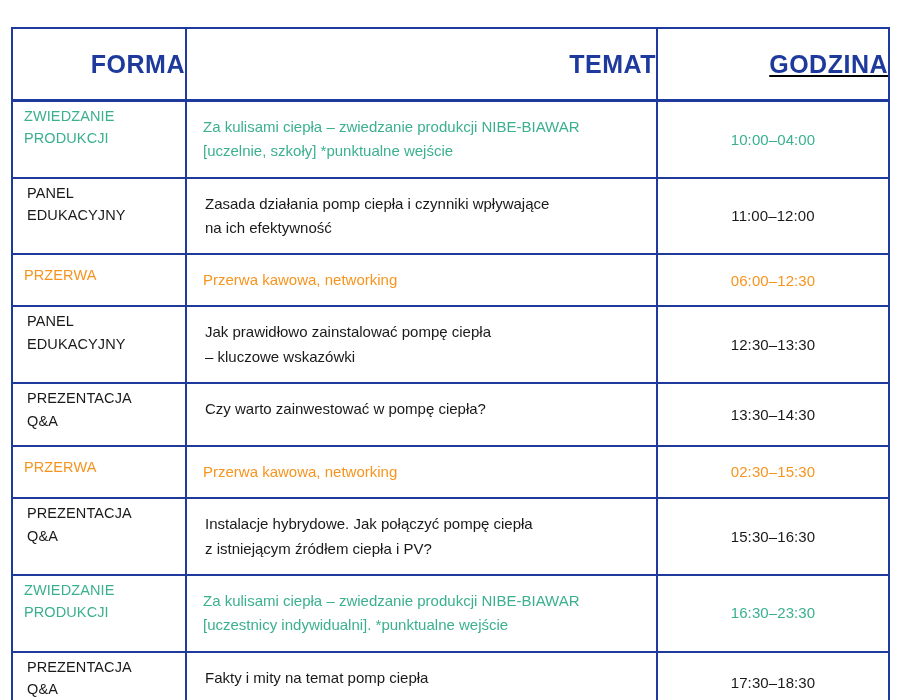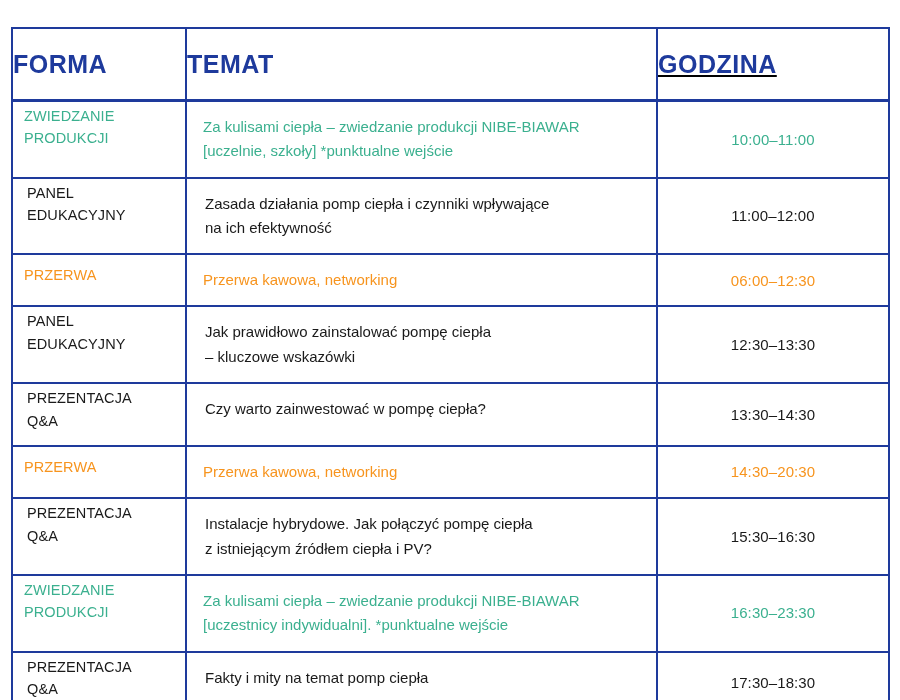--- a/index.html
+++ b/index.html
@@ -37,21 +37,21 @@
   table.schedule col.c-temat   { width: 471px; }
   table.schedule col.c-godzina { width: 232px; }
 
   
   thead th {
     border-right: 2px solid #1e3a9c;
     border-bottom: 3px solid #4d7c0f;
     padding: 0;
     height: 70px;
     vertical-align: middle;
-    text-align: left;
+    text-align: right;
     background: #ffffff;
   }
   thead th:last-child { border-right: none; text-decoration: underline; }
 
   .hdr-label {
     display: block;
     color: #1e3a9c;
     font-weight: 800;
     font-size: 25px;
     letter-spacing: 0.5px;
@@ -163,21 +163,21 @@
         <tr class="kind-tour">
           <td class="cell-forma">
             <span class="t-forma">ZWIEDZANIE
 PRODUKCJI</span>
           </td>
           <td class="cell-temat">
             <span class="t-temat">Za kulisami ciepła – zwiedzanie produkcji NIBE-BIAWAR
 [uczelnie, szkoły] *punktualne wejście</span>
           </td>
           <td class="cell-godzina">
-            <span class="t-godzina">10:00–11:00</span>
+            <span class="t-godzina">10:00–04:00</span>
           </td>
         </tr>
         <tr class="kind-normal">
           <td class="cell-forma">
             <span class="t-forma">PANEL
 EDUKACYJNY</span>
           </td>
           <td class="cell-temat">
             <span class="t-temat">Zasada działania pomp ciepła i czynniki wpływające
 na ich efektywność</span>
@@ -223,21 +223,21 @@
           </td>
         </tr>
         <tr class="kind-break single">
           <td class="cell-forma">
             <span class="t-forma">PRZERWA</span>
           </td>
           <td class="cell-temat">
             <span class="t-temat">Przerwa kawowa, networking</span>
           </td>
           <td class="cell-godzina">
-            <span class="t-godzina">14:30–20:30</span>
+            <span class="t-godzina">02:30–15:30</span>
           </td>
         </tr>
         <tr class="kind-normal">
           <td class="cell-forma">
             <span class="t-forma">PREZENTACJA
 Q&amp;A</span>
           </td>
           <td class="cell-temat">
             <span class="t-temat">Instalacje hybrydowe. Jak połączyć pompę ciepła
 z istniejącym źródłem ciepła i PV?</span>

